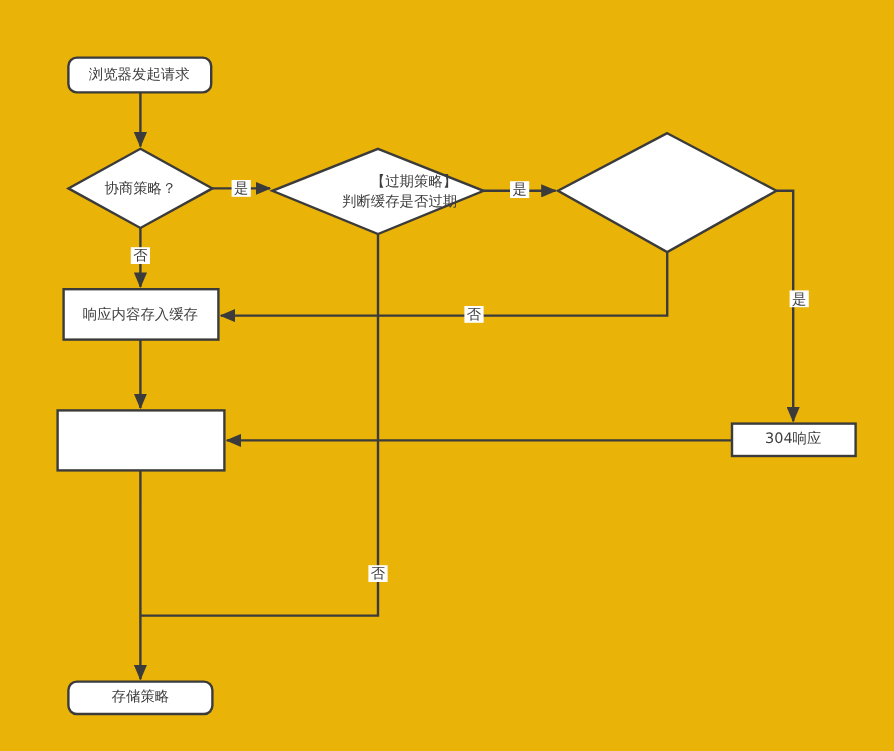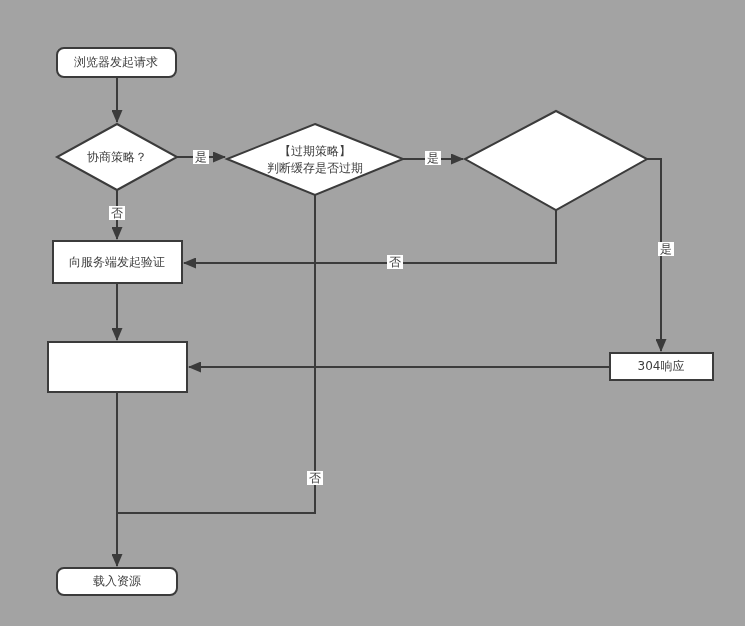--- a/index.html
+++ b/index.html
@@ -5,21 +5,21 @@
   html, body {
     margin: 0;
     padding: 0;
     background: #ffffff;
     font-family: "DejaVu Sans", "Liberation Sans", sans-serif;
   }
   .canvas {
     position: relative;
     width: 745px;
     height: 626px;
-    background: #a3a3a3;
+    background: #eab308;
     overflow: hidden;
   }
   .canvas svg {
     position: absolute;
     left: 0;
     top: 0;
   }
   .edge {
     fill: none;
     stroke: #3b3b3b;
@@ -78,25 +78,25 @@
       <polygon class="shape" points="556,111 647,159 556,210 465,159"></polygon>
       <rect class="shape" x="53" y="241" width="129" height="42"></rect>
       <rect class="shape" x="48" y="342" width="139" height="50"></rect>
       <rect class="shape" x="610" y="353" width="103" height="27"></rect>
       <rect class="shape" x="57" y="568" width="120" height="27" rx="7"></rect>
     </g>
   </svg>
 
   <div class="label" style="left:116px; top:62px;">浏览器发起请求</div>
   <div class="label" style="left:117px; top:157px;">协商策略？</div>
-  <div class="label" style="left:315px; top:160px;">【过期策略】
+  <div class="label" style="left:333px; top:160px;text-align:right;">【过期策略】
 判断缓存是否过期</div>
-  <div class="label" style="left:117px; top:262px;">向服务端发起验证</div>
+  <div class="label" style="left:117px; top:262px;">响应内容存入缓存</div>
   <div class="label" style="left:661px; top:366px;">304响应</div>
-  <div class="label" style="left:117px; top:581px;">载入资源</div>
+  <div class="label" style="left:117px; top:581px;">存储策略</div>
 
   <div class="label edge-label" style="left:201px; top:157px;">是</div>
   <div class="label edge-label" style="left:433px; top:158px;">是</div>
   <div class="label edge-label" style="left:666px; top:249px;">是</div>
   <div class="label edge-label" style="left:117px; top:213px;">否</div>
   <div class="label edge-label" style="left:395px; top:262px;">否</div>
   <div class="label edge-label" style="left:315px; top:478px;">否</div>
 </div>
 
 </body></html>

